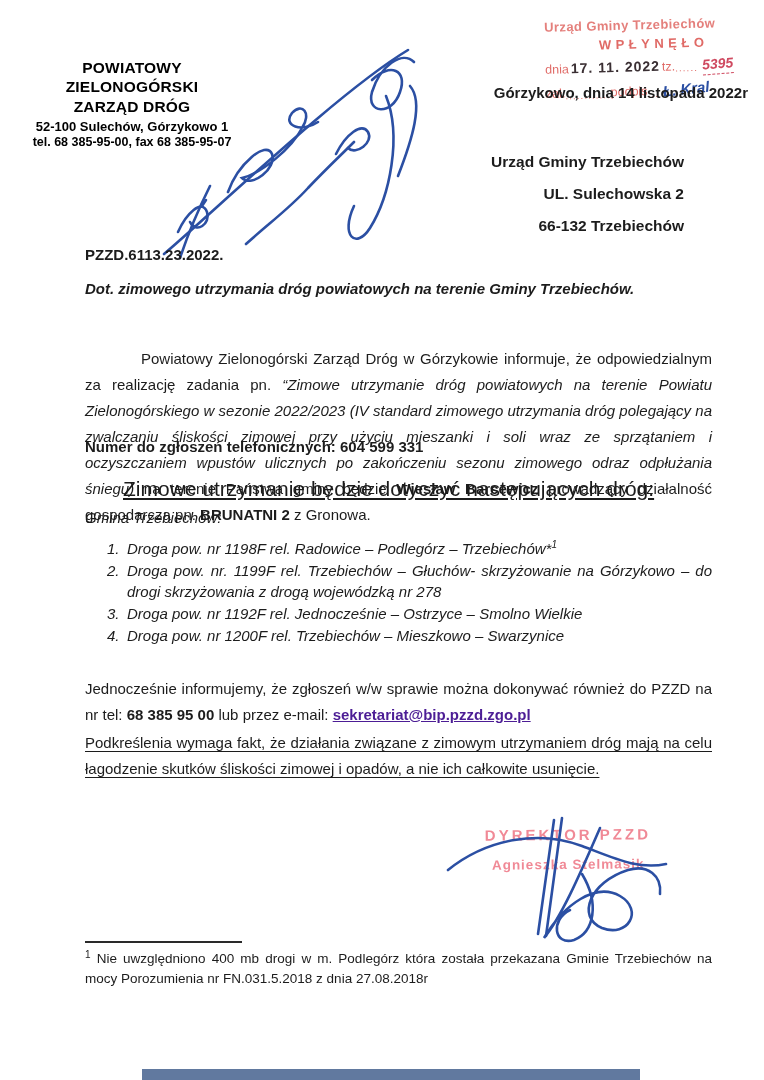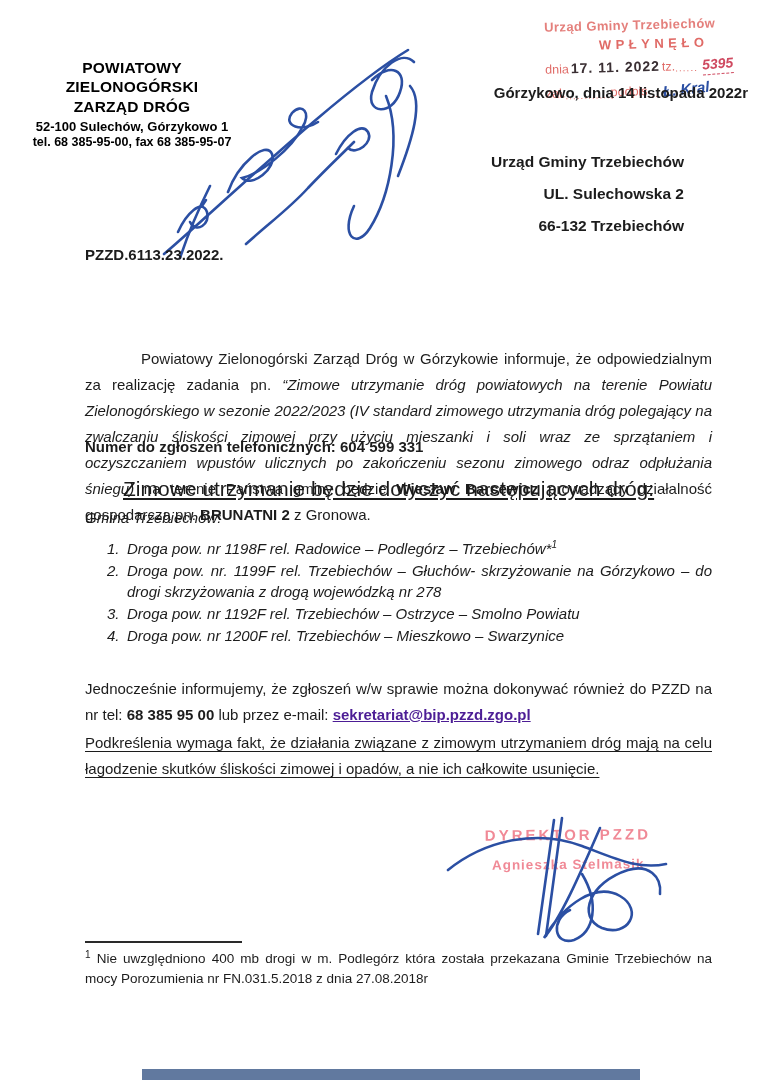--- a/index.html
+++ b/index.html
@@ -108,41 +108,42 @@
   <div class="dateline">Górzykowo, dnia 14 listopada 2022r</div>
 
   <div class="recipient">
     <div>Urząd Gminy Trzebiechów</div>
     <div>UL. Sulechowska 2</div>
     <div>66-132 Trzebiechów</div>
   </div>
 
   <div class="ref">PZZD.6113.23.2022.</div>
 
+  <div class="subject">Dot. zimowego utrzymania dróg powiatowych na terenie Gminy Trzebiechów.</div>
 
   <p class="para p1"><span>Powiatowy Zielonogórski Zarząd Dróg w Górzykowie informuje, że odpowiedzialnym za realizację zadania pn. </span><span class="it">“Zimowe utrzymanie dróg powiatowych na terenie Powiatu Zielonogórskiego w sezonie 2022/2023 (IV standard zimowego utrzymania dróg polegający na zwalczaniu śliskości zimowej przy użyciu mieszanki i soli wraz ze sprzątaniem i oczyszczaniem wpustów ulicznych po zakończeniu sezonu zimowego odraz odpłużania śniegu)</span><span> na terenie Państwa gminy będzie </span><span class="bd">Wiesław Barcewicz</span><span> prowadzący działalność gospodarczą pn. </span><span class="bd">BRUNATNI 2</span><span> z Gronowa.</span></p>
 
   <div class="phone-line">Numer do zgłoszeń telefonicznych: 604 599 331</div>
 
   <div class="list-heading">Zimowe utrzymanie będzie dotyczyć następujących dróg:</div>
 
   <div class="gmina">Gmina Trzebiechów:</div>
 
   <ol class="roads">
     <li>
       <span class="num">1.</span>
       <span class="txt"><span>Droga pow. nr 1198F rel. Radowice – Podlegórz – Trzebiechów*</span><sup>1</sup></span>
     </li>
     <li>
       <span class="num">2.</span>
       <span class="txt">Droga pow. nr. 1199F rel. Trzebiechów – Głuchów- skrzyżowanie na Górzykowo – do drogi skrzyżowania z drogą wojewódzką nr 278</span>
     </li>
     <li>
       <span class="num">3.</span>
-      <span class="txt">Droga pow. nr 1192F rel. Trzebiechów – Ostrzyce – Smolno Powiatu</span>
+      <span class="txt">Droga pow. nr 1192F rel. Jednocześnie – Ostrzyce – Smolno Wielkie</span>
     </li>
     <li>
       <span class="num">4.</span>
       <span class="txt">Droga pow. nr 1200F rel. Trzebiechów – Mieszkowo – Swarzynice</span>
     </li>
   </ol>
 
   <p class="para contact"><span>Jednocześnie informujemy, że zgłoszeń w/w sprawie można dokonywać również do PZZD na nr tel: </span><span class="bd">68 385 95 00</span><span> lub przez e-mail: </span><a class="email">sekretariat@bip.pzzd.zgo.pl</a></p>
 
   <p class="para emphasis">Podkreślenia wymaga fakt, że działania związane z zimowym utrzymaniem dróg mają na celu łagodzenie skutków śliskości zimowej i opadów, a nie ich całkowite usunięcie.</p>

